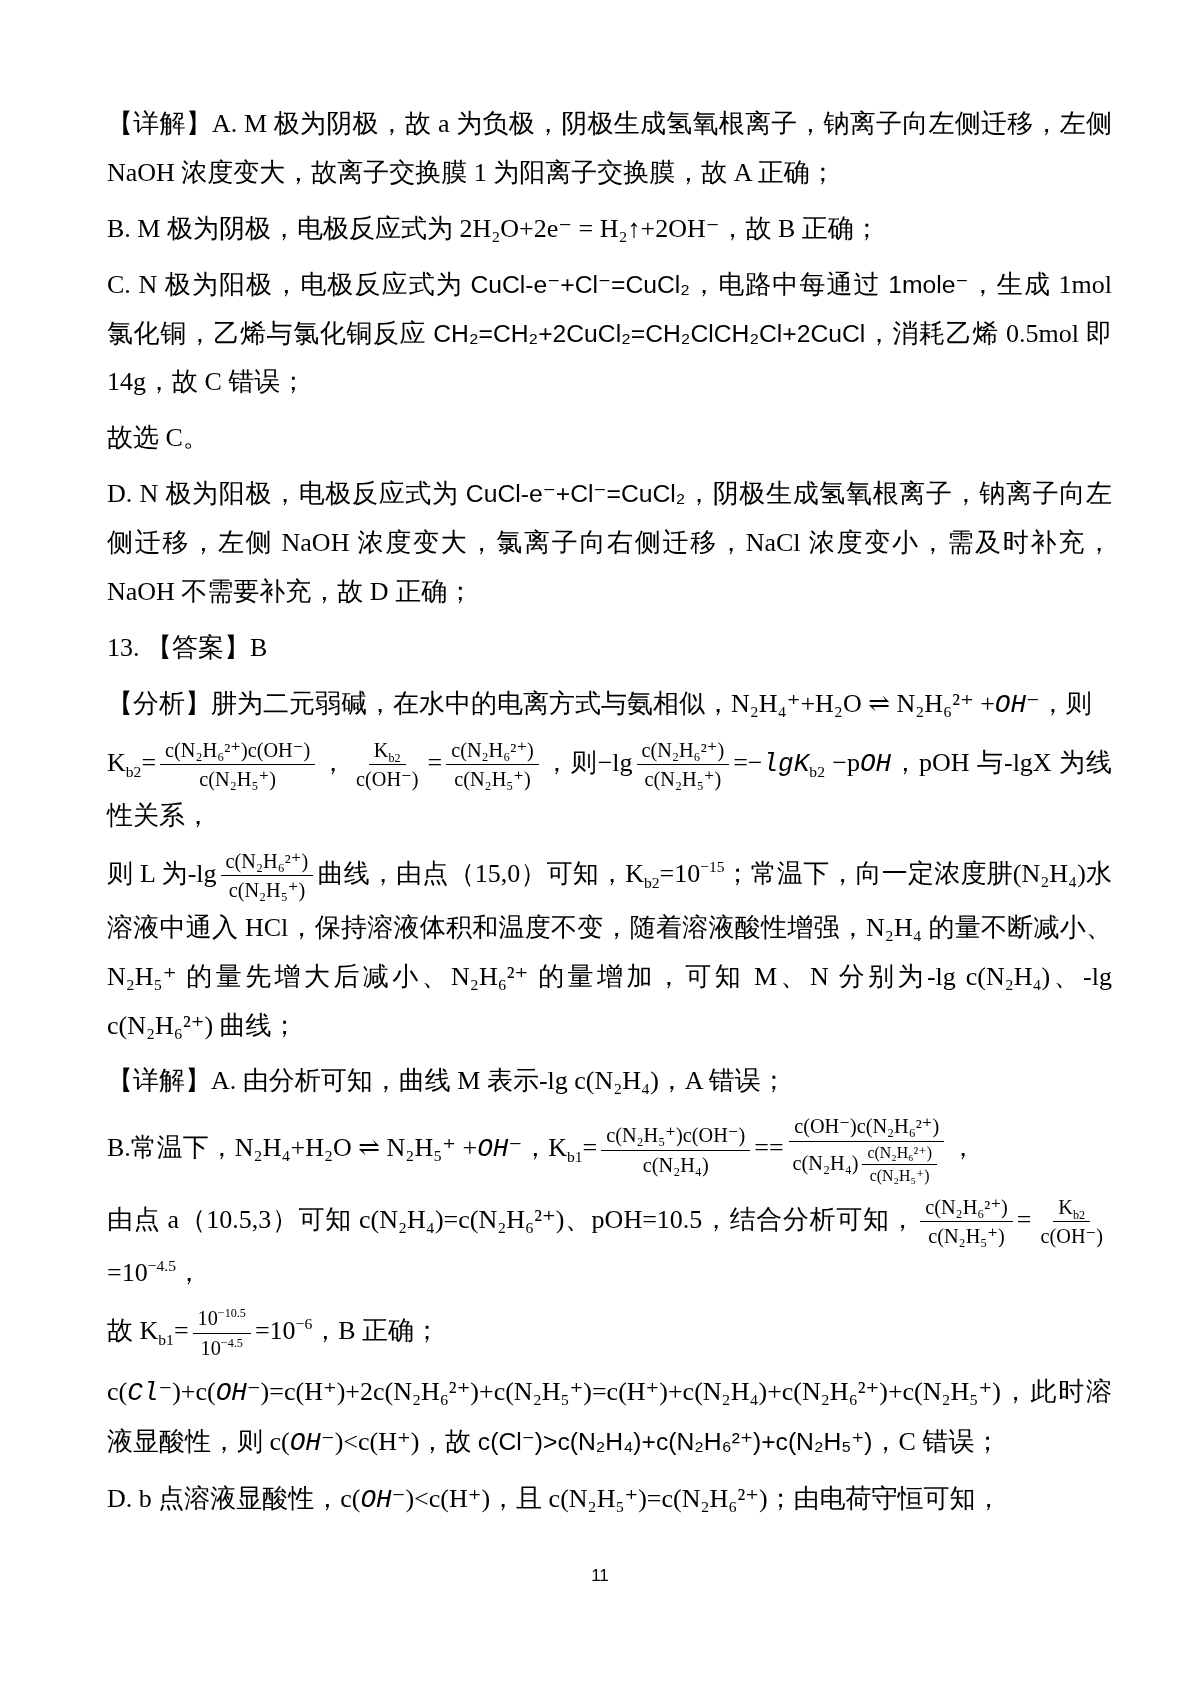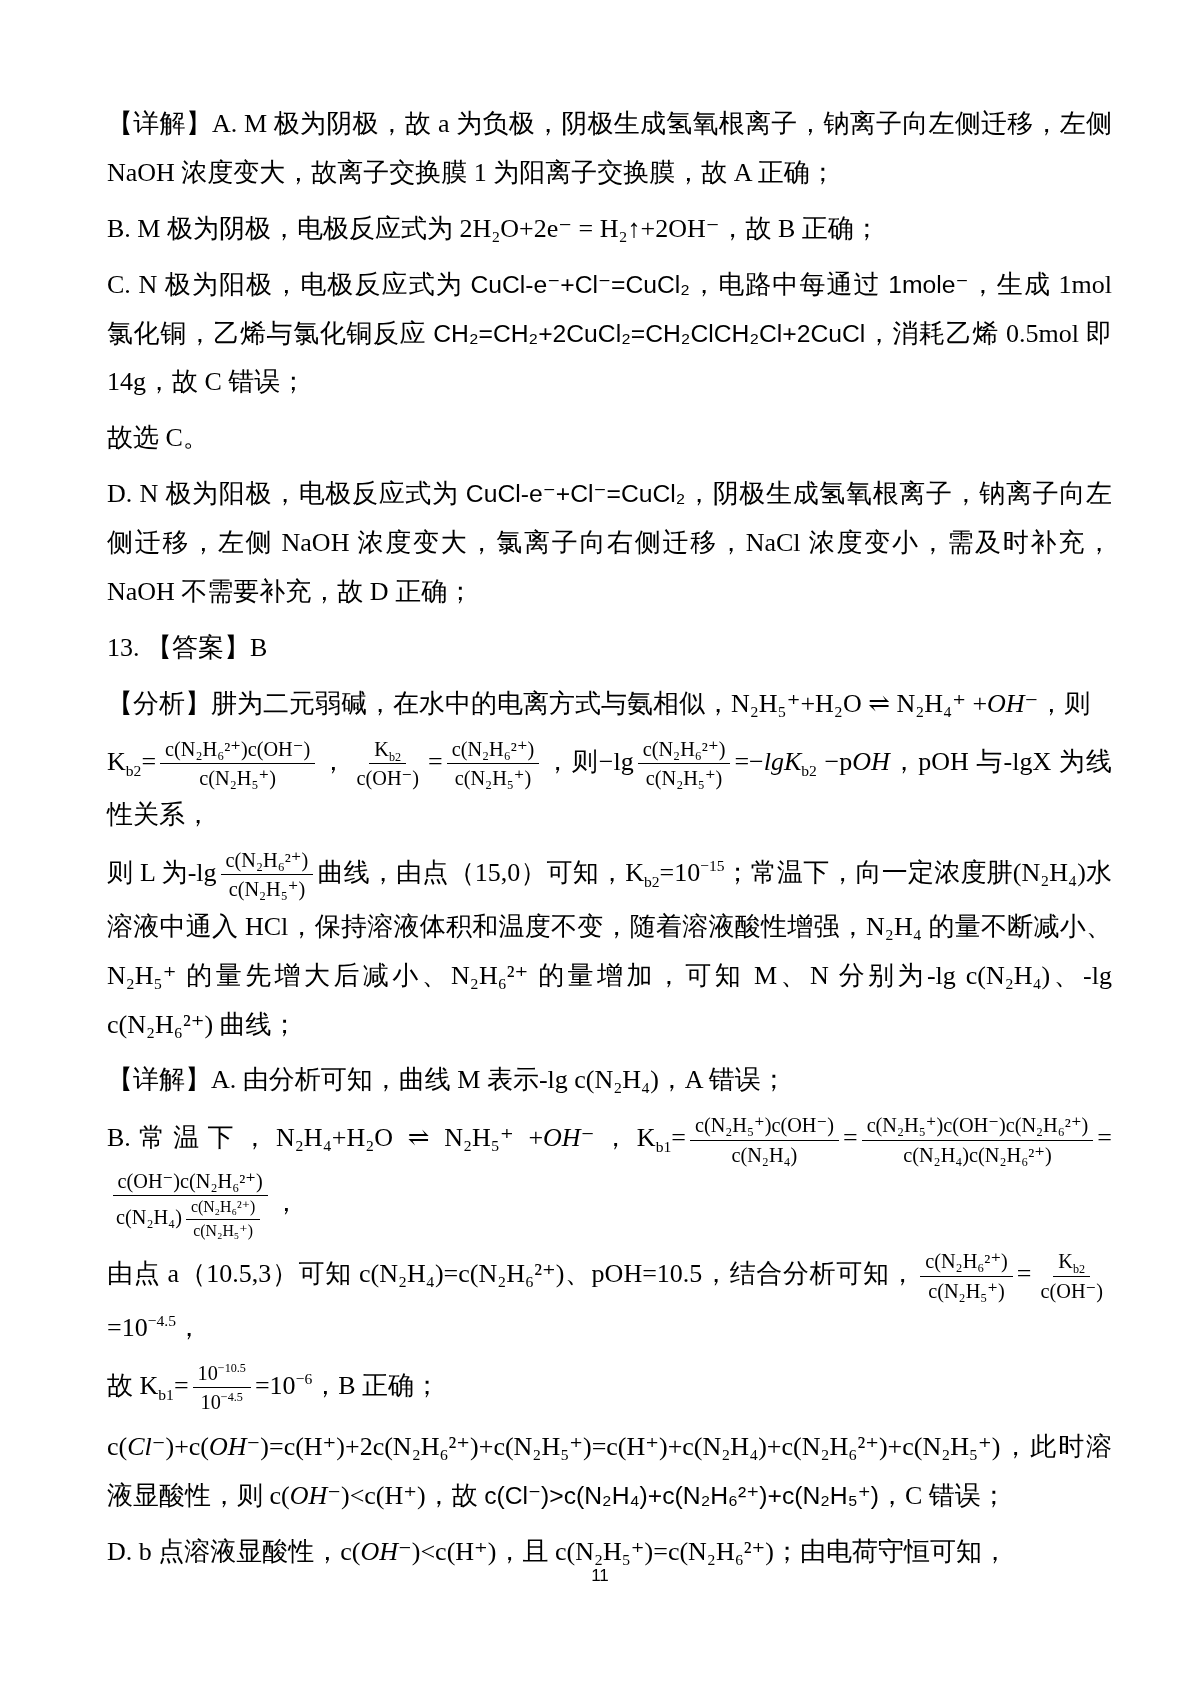--- a/index.html
+++ b/index.html
@@ -15,21 +15,21 @@
     font-size: 26px;
     color: #000000;
     overflow: hidden;
   }
   .para {
     margin: 0 0 7px 0;
     line-height: 1.88;
     text-align: justify;
   }
   .seg-m  { font-family: "Liberation Serif", "DejaVu Serif", serif; }
-  .seg-i  { font-family: Liberation Serif, serif; font-style: italic; }
+  .seg-i  { font-family: Liberation Mono, monospace; font-style: italic; }
   .seg-s  { font-family: "Liberation Sans", "DejaVu Sans", sans-serif; font-size: 0.95em; }
   sub.seg-sub { font-size: 0.60em; line-height: 0; }
   sup.seg-sup { font-size: 0.60em; line-height: 0; }
   .frac {
     display: inline-flex;
     flex-direction: column;
     align-items: center;
     vertical-align: middle;
     margin: 0 4px;
     font-size: 0.78em;
@@ -63,21 +63,21 @@
 <body>
 
 <div class="page">
   <div id="doc">
       <p class="para">【详解】A. M 极为阴极，故 a 为负极，阴极生成氢氧根离子，钠离子向左侧迁移，左侧 NaOH 浓度变大，故离子交换膜 1 为阳离子交换膜，故 A 正确；</p>
       <p class="para">B. M 极为阴极，电极反应式为 <span class="seg-m">2H₂O+2e⁻ = H₂↑+2OH⁻</span>，故 B 正确；</p>
       <p class="para">C. N 极为阳极，电极反应式为 <span class="seg-s">CuCl-e⁻+Cl⁻=CuCl₂</span>，电路中每通过 <span class="seg-s">1mole⁻</span>，生成 1mol 氯化铜，乙烯与氯化铜反应 <span class="seg-s">CH₂=CH₂+2CuCl₂=CH₂ClCH₂Cl+2CuCl</span>，消耗乙烯 0.5mol 即 14g，故 C 错误；</p>
       <p class="para">故选 C。</p>
       <p class="para">D. N 极为阳极，电极反应式为 <span class="seg-s">CuCl-e⁻+Cl⁻=CuCl₂</span>，阴极生成氢氧根离子，钠离子向左侧迁移，左侧 NaOH 浓度变大，氯离子向右侧迁移，NaCl 浓度变小，需及时补充，NaOH 不需要补充，故 D 正确；</p>
       <p class="para">13. 【答案】B</p>
-      <p class="para">【分析】肼为二元弱碱，在水中的电离方式与氨相似，<span class="seg-m">N₂H₅⁺+H₂O ⇌ N₂H₄⁺ +</span><span class="seg-i">OH</span><span class="seg-m">⁻</span>，则</p>
+      <p class="para">【分析】肼为二元弱碱，在水中的电离方式与氨相似，<span class="seg-m">N₂H₄⁺+H₂O ⇌ N₂H₆²⁺ +</span><span class="seg-i">OH</span><span class="seg-m">⁻</span>，则</p>
       <p class="para"><span class="seg-m">K</span><sub class="seg-sub">b2</sub><span class="seg-m">=</span><span class="frac">
           <span class="num"><span class="seg-m">c(N₂H₆²⁺)c(OH⁻)</span></span>
           <span class="den"><span class="seg-m">c(N₂H₅⁺)</span></span>
         </span>，<span class="frac">
           <span class="num"><span class="seg-m">K</span><sub class="seg-sub">b2</sub></span>
           <span class="den"><span class="seg-m">c(OH⁻)</span></span>
         </span><span class="seg-m">=</span><span class="frac">
           <span class="num"><span class="seg-m">c(N₂H₆²⁺)</span></span>
           <span class="den"><span class="seg-m">c(N₂H₅⁺)</span></span>
         </span>，则<span class="seg-m">−lg</span><span class="frac">
@@ -85,24 +85,21 @@
           <span class="den"><span class="seg-m">c(N₂H₅⁺)</span></span>
         </span><span class="seg-m">=−</span><span class="seg-i">lgK</span><sub class="seg-sub">b2</sub><span class="seg-m"> −p</span><span class="seg-i">OH</span>，pOH 与-lgX 为线性关系，</p>
       <p class="para">则 L 为-lg<span class="frac">
           <span class="num"><span class="seg-m">c(N₂H₆²⁺)</span></span>
           <span class="den"><span class="seg-m">c(N₂H₅⁺)</span></span>
         </span>曲线，由点（15,0）可知，<span class="seg-m">K</span><sub class="seg-sub">b2</sub><span class="seg-m">=10</span><sup class="seg-sup">−15</sup>；常温下，向一定浓度肼(N₂H₄)水溶液中通入 HCl，保持溶液体积和温度不变，随着溶液酸性增强，N₂H₄ 的量不断减小、<span class="seg-m">N₂H₅⁺</span> 的量先增大后减小、<span class="seg-m">N₂H₆²⁺</span> 的量增加，可知 M、N 分别为-lg <span class="seg-m">c(N₂H₄)</span>、-lg <span class="seg-m">c(N₂H₆²⁺)</span> 曲线；</p>
       <p class="para">【详解】A. 由分析可知，曲线 M 表示-lg <span class="seg-m">c(N₂H₄)</span>，A 错误；</p>
       <p class="para">B.常温下，<span class="seg-m">N₂H₄+H₂O ⇌ N₂H₅⁺ +</span><span class="seg-i">OH</span><span class="seg-m">⁻</span>，<span class="seg-m">K</span><sub class="seg-sub">b1</sub><span class="seg-m">=</span><span class="frac">
           <span class="num"><span class="seg-m">c(N₂H₅⁺)c(OH⁻)</span></span>
           <span class="den"><span class="seg-m">c(N₂H₄)</span></span>
-        </span><span class="seg-m">=</span><span class="frac">
-          <span class="num"><span class="seg-m">c(N₂H₅⁺)c(OH⁻)c(N₂H₆²⁺)</span></span>
-          <span class="den"><span class="seg-m">c(N₂H₄)c(N₂H₆²⁺)</span></span>
-        </span><span class="seg-m">=</span><span class="frac">
+        </span><span class="seg-m">=</span><span class="seg-m">=</span><span class="frac">
           <span class="num"><span class="seg-m">c(OH⁻)c(N₂H₆²⁺)</span></span>
           <span class="den"><span class="seg-m">c(N₂H₄)</span><span class="frac">
               <span class="num"><span class="seg-m">c(N₂H₆²⁺)</span></span>
               <span class="den"><span class="seg-m">c(N₂H₅⁺)</span></span>
             </span></span>
         </span>，</p>
       <p class="para">由点 a（10.5,3）可知 <span class="seg-m">c(N₂H₄)=c(N₂H₆²⁺)</span>、pOH=10.5，结合分析可知，<span class="frac">
           <span class="num"><span class="seg-m">c(N₂H₆²⁺)</span></span>
           <span class="den"><span class="seg-m">c(N₂H₅⁺)</span></span>
         </span><span class="seg-m">=</span><span class="frac">

